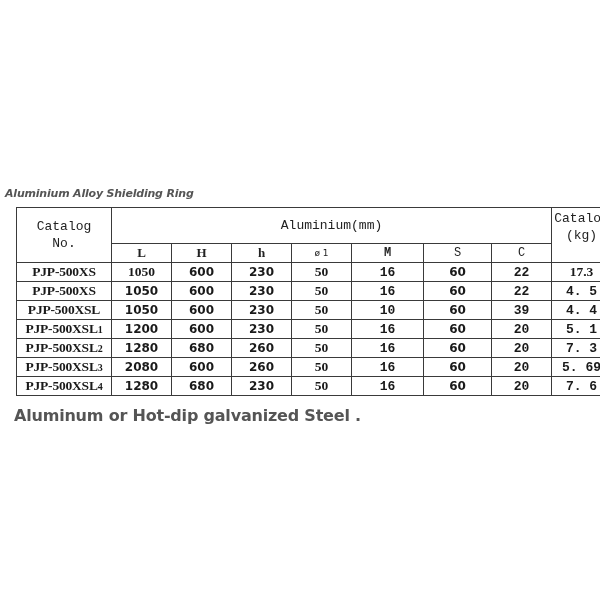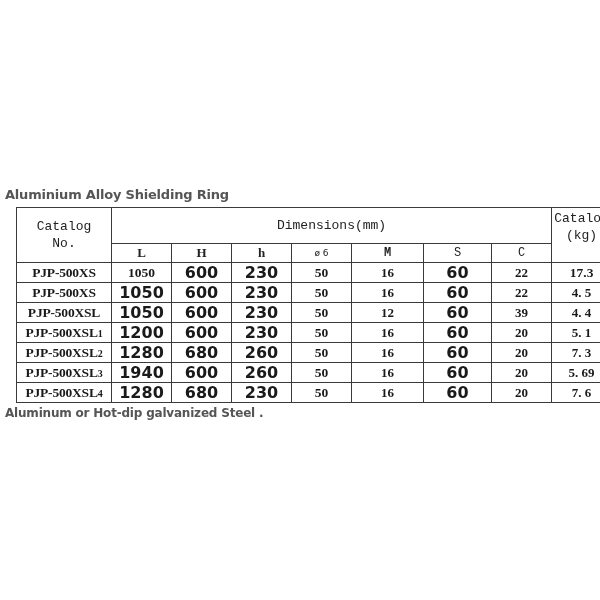--- a/index.html
+++ b/index.html
@@ -13,31 +13,32 @@
       position: relative;
       overflow: hidden;
       font-family: "Liberation Serif", serif;
       color: #1a1a1a;
     }
     .caption-title {
       position: absolute;
       left: 5px;
       top: 187px;
       font-family: "DejaVu Sans", sans-serif;
-      font-size: 13px;
+      font-size: 11px;
       font-weight: bold;
       color: #555555;
       letter-spacing: -0.2px;
+      font-style: italic;
     }
     .caption-note {
       position: absolute;
-      left: 5px;
+      left: 14px;
       top: 406px;
       font-family: "DejaVu Sans", sans-serif;
-      font-size: 12px;
+      font-size: 16px;
       font-weight: bold;
       color: #555555;
       letter-spacing: -0.2px;
     }
     table.spec {
       position: absolute;
       left: 16px;
       top: 207px;
       width: 595px;
       border-collapse: collapse;
@@ -88,28 +89,28 @@
       font-family: "Liberation Serif", serif;
       font-size: 13.5px;
       letter-spacing: -0.2px;
     }
     td.catalog .sub {
       font-size: 10px;
       font-weight: bold;
     }
     td.num-sans {
       font-family: "DejaVu Sans", sans-serif;
-      font-size: 16px;
+      font-size: 12px;
     }
     td.num-serif {
       font-family: "Liberation Serif", serif;
       font-size: 13.5px;
     }
     td.weight-mono {
-      font-family: Liberation Serif, serif;
+      font-family: Liberation Mono, monospace;
       font-size: 13px;
     }
   </style>
 </head>
 <body>
 
 <div class="caption-title">Aluminium Alloy Shielding Ring</div>
 
 <table class="spec">
   <colgroup>
@@ -122,31 +123,31 @@
     <col style="width:68px">
     <col style="width:60px">
     <col style="width:60px">
   </colgroup>
   <thead>
     <tr>
       <th rowspan="2" class="hdr-mono">
         <div>Catalog</div>
         <div>No.</div>
       </th>
-      <th colspan="7" class="hdr-mono hdr-dims">Dimensions(mm)</th>
+      <th colspan="7" class="hdr-mono hdr-dims">Aluminium(mm)</th>
       <th rowspan="2" class="hdr-mono" style="vertical-align:top;padding-top:2px;">
         <div>Catalog</div>
         <div>(kg)</div>
       </th>
     </tr>
     <tr>
       <th class="hdr-sub">L</th>
       <th class="hdr-sub">H</th>
       <th class="hdr-sub">h</th>
-      <th class="hdr-sub phi">ø 6</th>
+      <th class="hdr-sub phi">ø 1</th>
       <th class="hdr-sub mono">M</th>
       <th class="hdr-sub mono" style="font-weight:normal;">S</th>
       <th class="hdr-sub mono" style="font-weight:normal;">C</th>
     </tr>
   </thead>
   <tbody>
     <tr>
       <td class="catalog"><span>PJP-500XS</span><span class="sub"></span></td>
       <td class="num-serif">1050</td>
       <td class="num-sans">600</td>
@@ -167,21 +168,21 @@
       <td class="num-sans">60</td>
       <td class="weight-mono">22</td>
       <td class="weight-mono">4. 5</td>
     </tr>
     <tr>
       <td class="catalog"><span>PJP-500XSL</span><span class="sub"></span></td>
       <td class="num-sans">1050</td>
       <td class="num-sans">600</td>
       <td class="num-sans">230</td>
       <td class="num-serif">50</td>
-      <td class="weight-mono">12</td>
+      <td class="weight-mono">10</td>
       <td class="num-sans">60</td>
       <td class="weight-mono">39</td>
       <td class="weight-mono">4. 4</td>
     </tr>
     <tr>
       <td class="catalog"><span>PJP-500XSL</span><span class="sub">1</span></td>
       <td class="num-sans">1200</td>
       <td class="num-sans">600</td>
       <td class="num-sans">230</td>
       <td class="num-serif">50</td>
@@ -196,21 +197,21 @@
       <td class="num-sans">680</td>
       <td class="num-sans">260</td>
       <td class="num-serif">50</td>
       <td class="weight-mono">16</td>
       <td class="num-sans">60</td>
       <td class="weight-mono">20</td>
       <td class="weight-mono">7. 3</td>
     </tr>
     <tr>
       <td class="catalog"><span>PJP-500XSL</span><span class="sub">3</span></td>
-      <td class="num-sans">1940</td>
+      <td class="num-sans">2080</td>
       <td class="num-sans">600</td>
       <td class="num-sans">260</td>
       <td class="num-serif">50</td>
       <td class="weight-mono">16</td>
       <td class="num-sans">60</td>
       <td class="weight-mono">20</td>
       <td class="weight-mono">5. 69</td>
     </tr>
     <tr>
       <td class="catalog"><span>PJP-500XSL</span><span class="sub">4</span></td>

